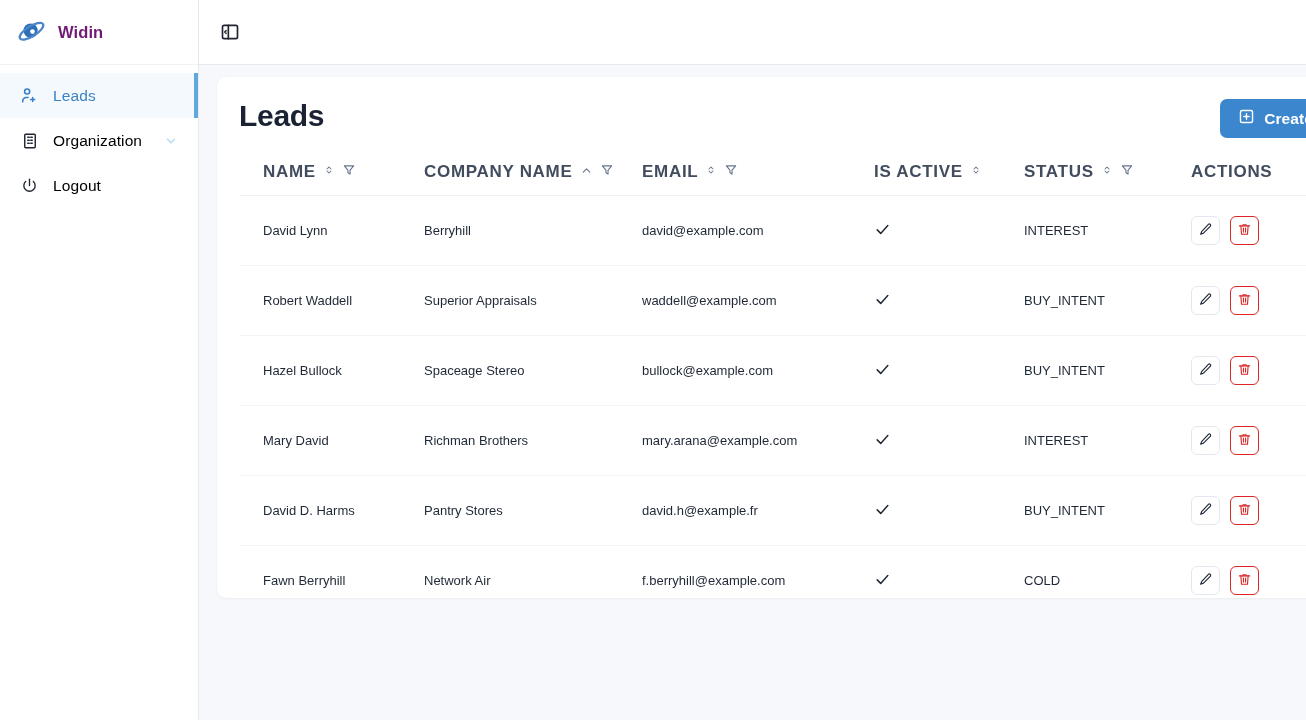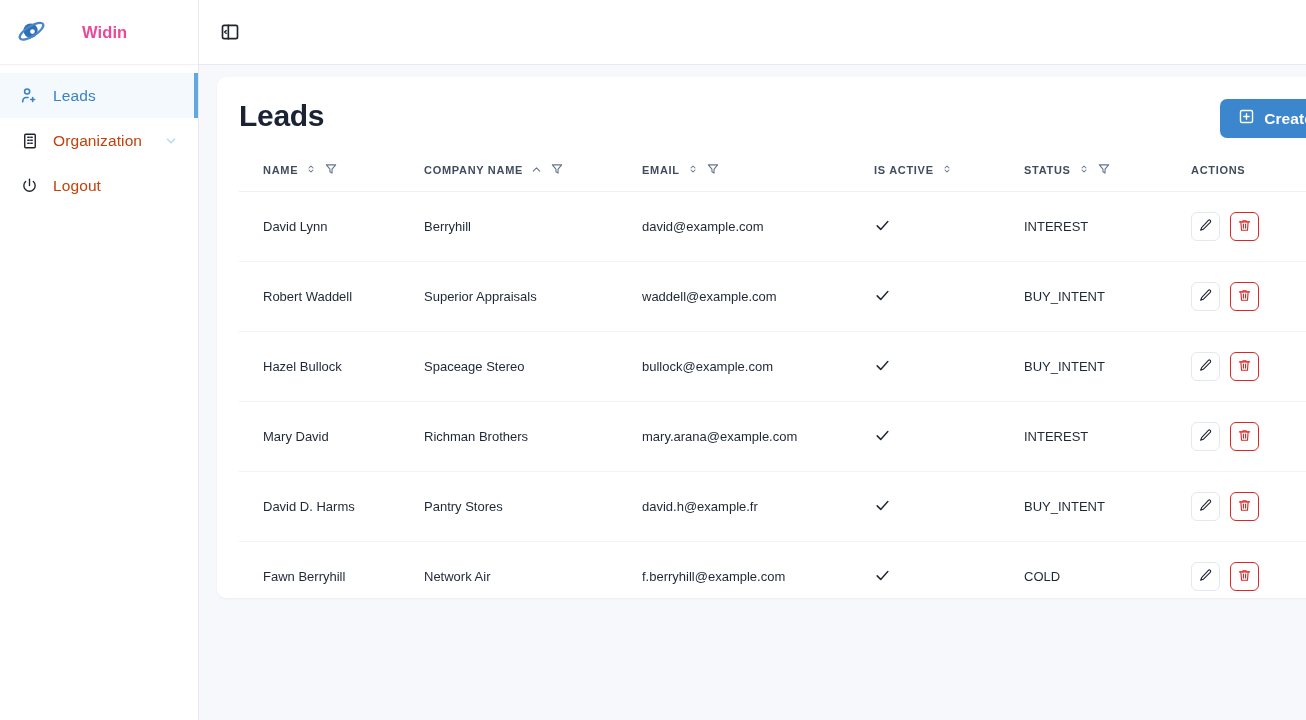--- a/index.html
+++ b/index.html
@@ -31,42 +31,41 @@
     display: flex;
     align-items: center;
     gap: 11px;
     padding-left: 17px;
     border-bottom: 1px solid #eef1f5;
   }
   .brand-logo { width: 30px; height: 30px; display: block; }
   .brand-name {
     font-size: 16.5px;
     font-weight: bold;
-    color: #ec4899;
+    color: #701a75;
     letter-spacing: .1px;
-    margin-left: 24px;
   }
   .nav { padding-top: 8px; }
   .nav-item {
     position: relative;
     height: 45px;
     display: flex;
     align-items: center;
     padding-left: 20px;
     gap: 14px;
     cursor: pointer;
   }
   .nav-item .nav-ico {
     width: 19px; height: 19px;
     display: flex; align-items: center; justify-content: center;
     flex: 0 0 19px;
   }
   .nav-label {
     font-size: 15.5px;
-    color: #c2410c;
+    color: #000000;
     letter-spacing: .1px;
   }
   .nav-item.active { background: #f4f9fe; }
   .nav-item.active .nav-label { color: #3b82c4; }
   .nav-item.active::after {
     content: "";
     position: absolute;
     right: 0; top: 0;
     width: 4px; height: 100%;
     background: #62a8e0;
@@ -148,21 +147,21 @@
 
   
   table {
     width: calc(100% - 44px);
     margin: 0 22px;
     border-collapse: collapse;
     table-layout: fixed;
   }
   thead th {
     text-align: left;
-    font-size: 11px;
+    font-size: 17px;
     font-weight: bold;
     color: #414c5e;
     letter-spacing: .7px;
     padding: 12px 0 13px 0;
     border-bottom: 1px solid #edf0f4;
     vertical-align: middle;
     white-space: nowrap;
   }
   .th-inner { display: flex; align-items: center; gap: 7px; }
   .th-inner .sort-ico,

